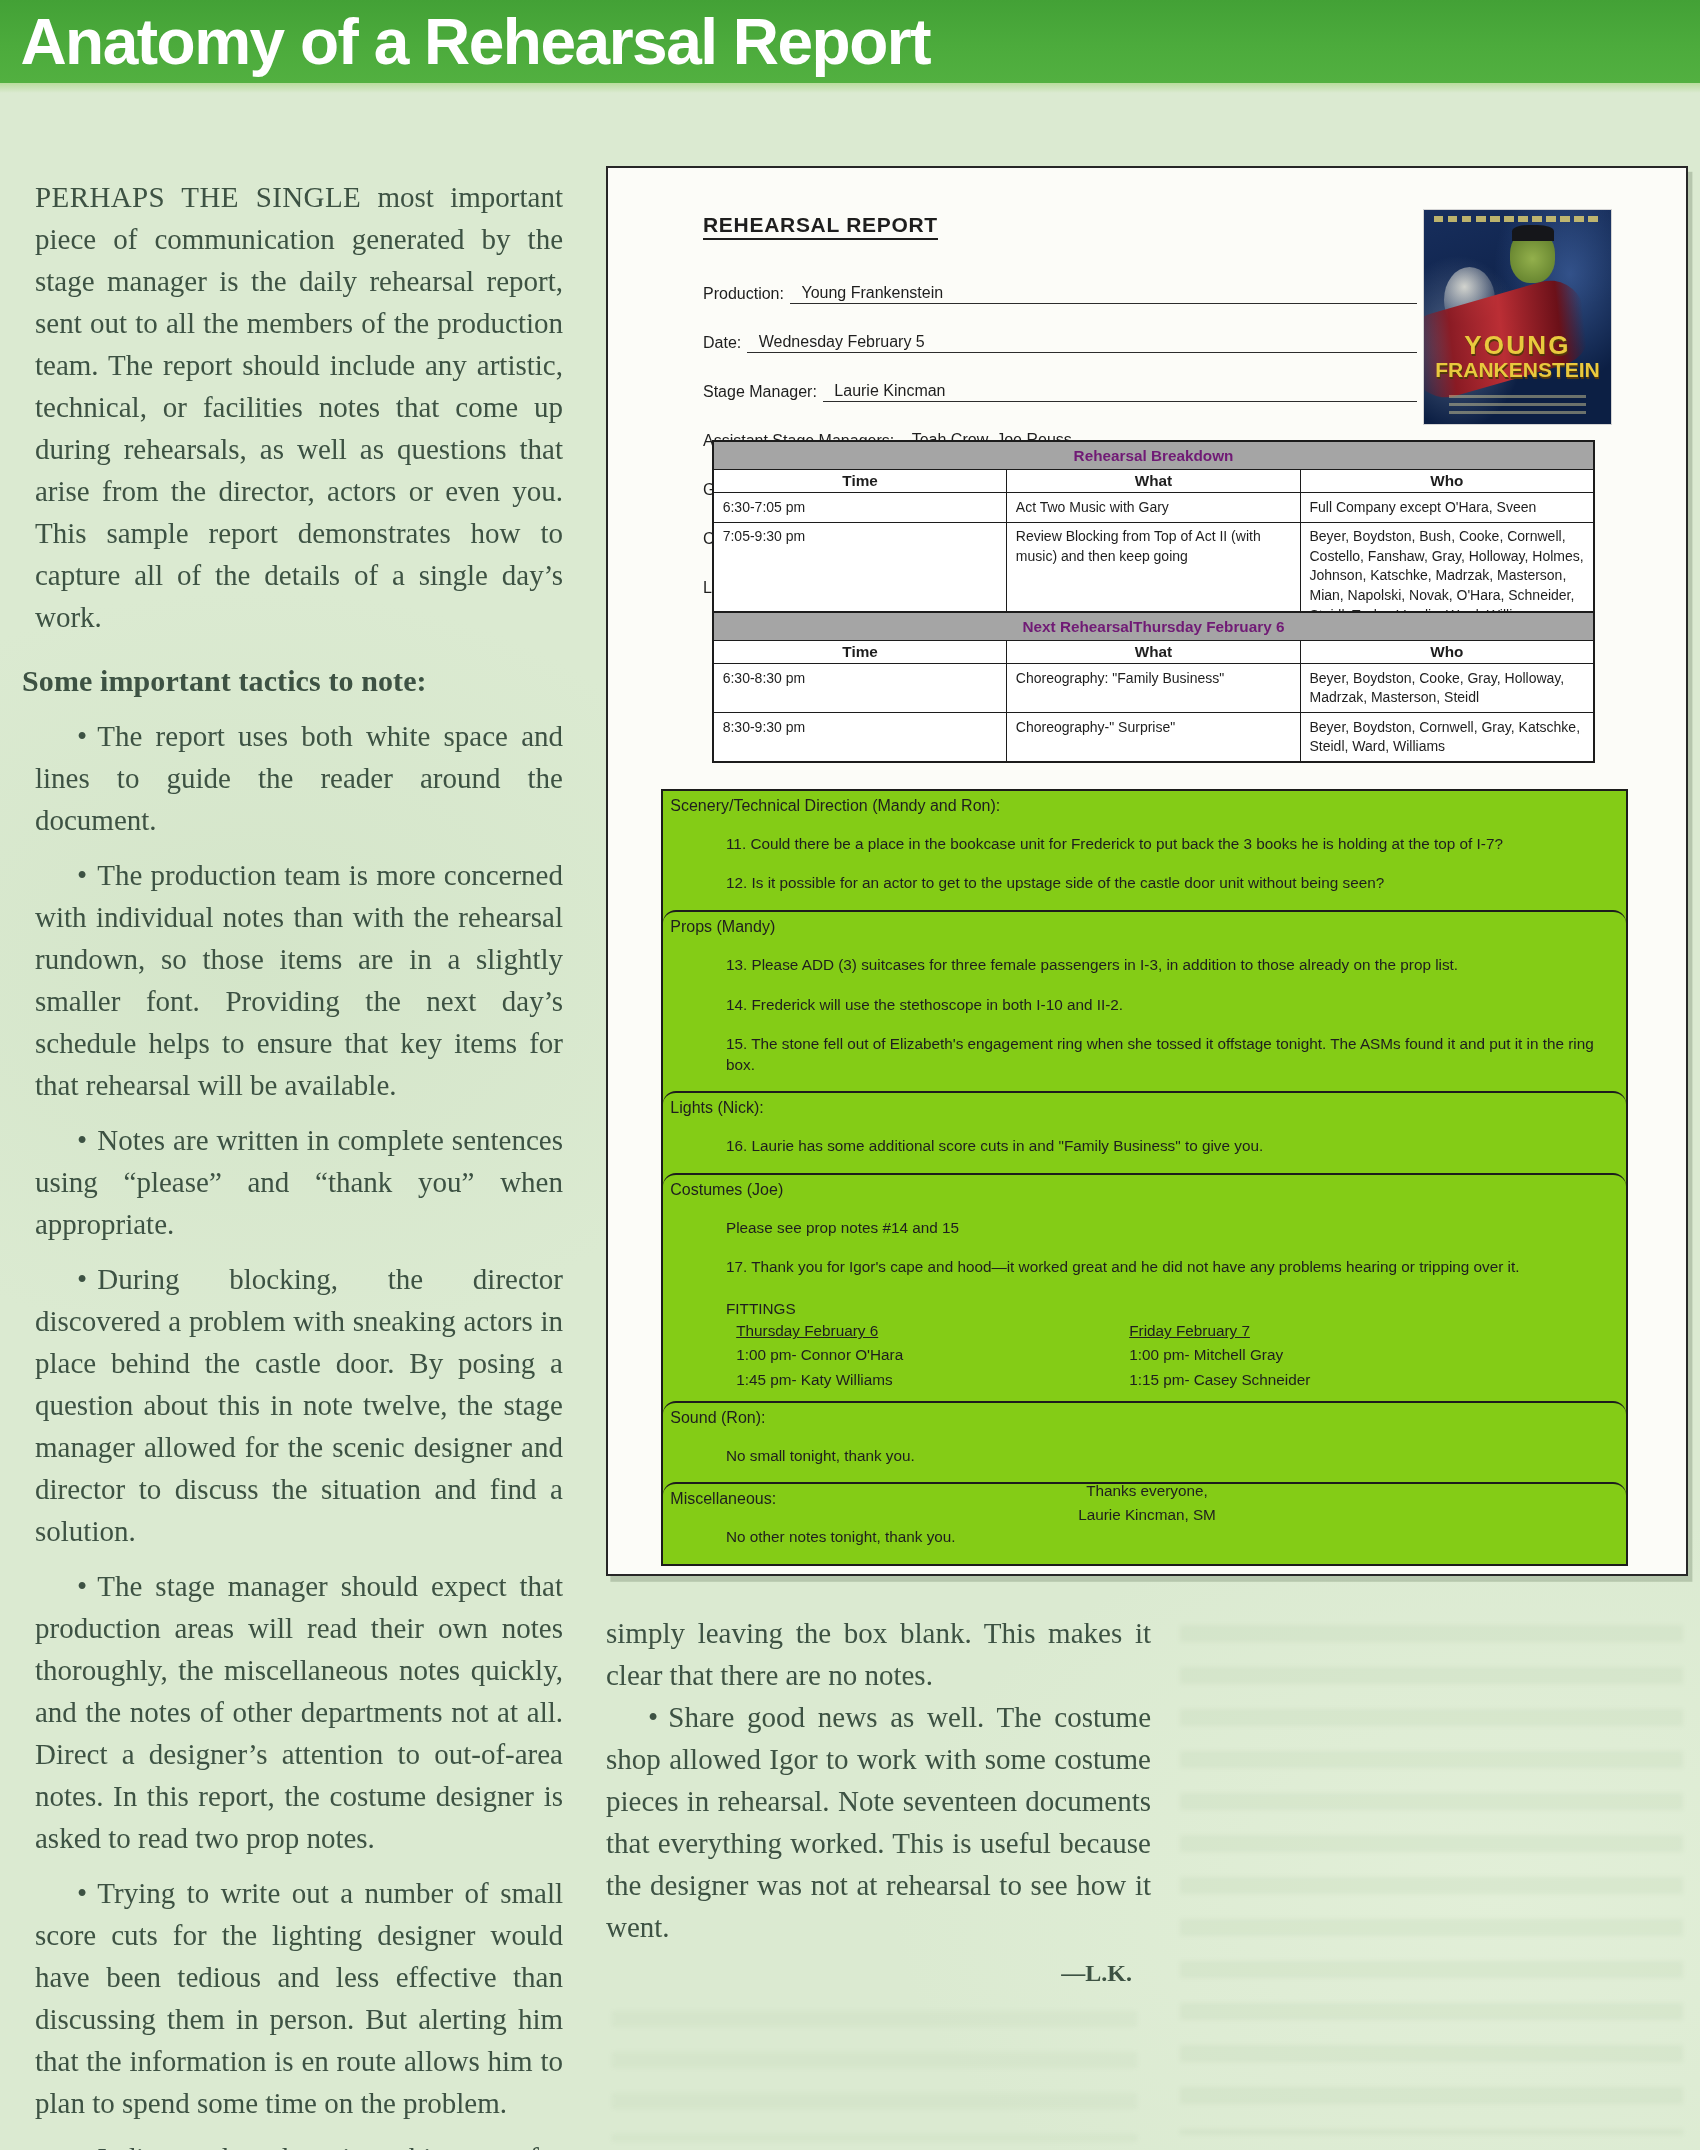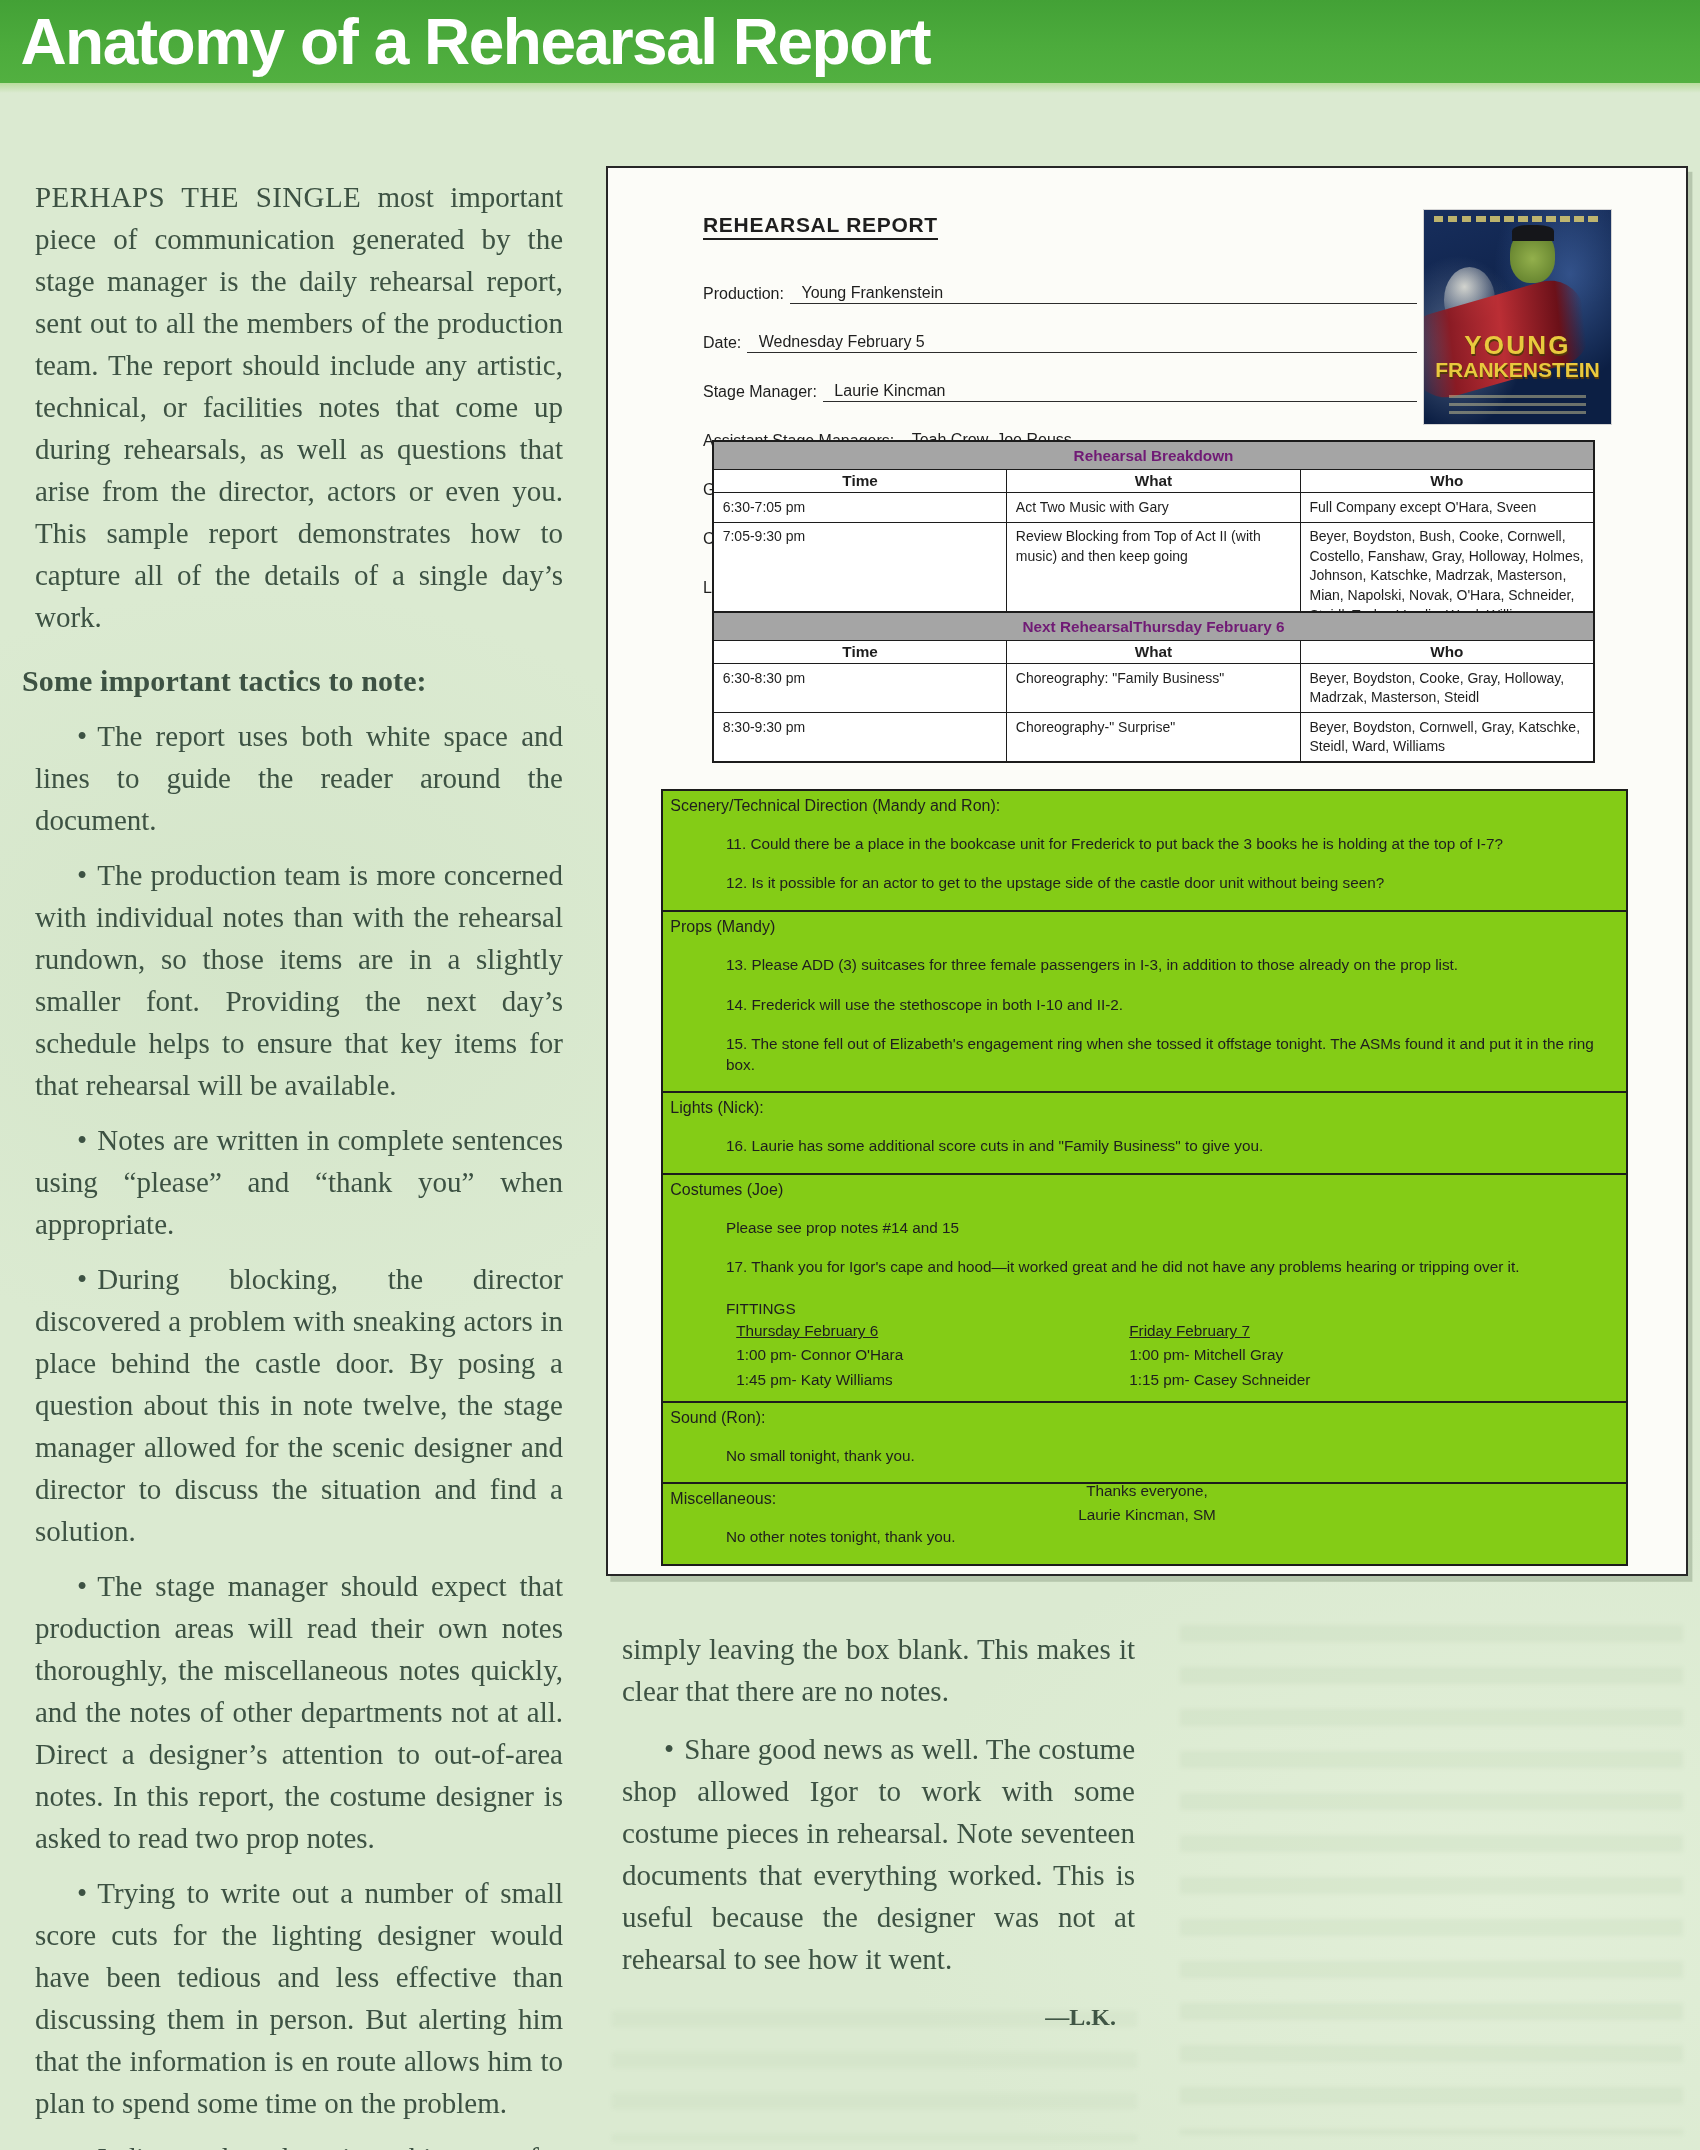--- a/index.html
+++ b/index.html
@@ -42,21 +42,21 @@
   .tactics{
     font-weight:bold;font-size:30px;margin:22px 0 4.4px 0 !important;
     text-align:left;letter-spacing:0.1px;
   }
   .dot{padding-right:10.2px;}
 
   .mid-col{
     position:absolute;left:606px;top:1612px;width:545px;
     font-size:29px;line-height:42px;text-align:justify;
   }
-  .mid-col p{margin:16px;}
+  .mid-col p{margin:0;}
   .mid-col p.bullet{text-indent:42px;}
   .sig{
     text-align:right !important;font-weight:bold;font-size:24px;
     margin-top:4.4px !important;padding-right:19px;
   }
 
   
   .report{
     position:absolute;left:606px;top:166px;width:1078px;height:1406px;
     background:#fcfcf8;
@@ -132,21 +132,21 @@
   .c-who{width:46.5%;}
   #tbl-breakdown{top:272px;}
   #tbl-next{top:443px;}
 
   
   .notes-box{
     position:absolute;left:53px;top:621px;width:963px;
     border:2.2px solid #1c1c1c;background:#84cc16;
   }
   .nsec{position:relative;}
-  .nsec + .nsec{border-top:2.2px solid #1c1c1c;}
+  .nsec + .nsec{border-top:2.2px solid #1c1c1c;border-radius:13px;}
   .nsec-h{font-size:16px;padding:5.8px 0 0 7.3px;}
   .note{font-size:15.3px;line-height:1.35;margin:19px 29px 0 63px;}
   .nsec .pad-b{padding-bottom:16px;}
   .min-scenery{min-height:76px;}
   .min-props{min-height:160px;}
   .min-lights{min-height:66px;}
   .min-costumes{min-height:226px;}
   .min-sound{min-height:58px;}
   .min-misc{min-height:73px;}
 

